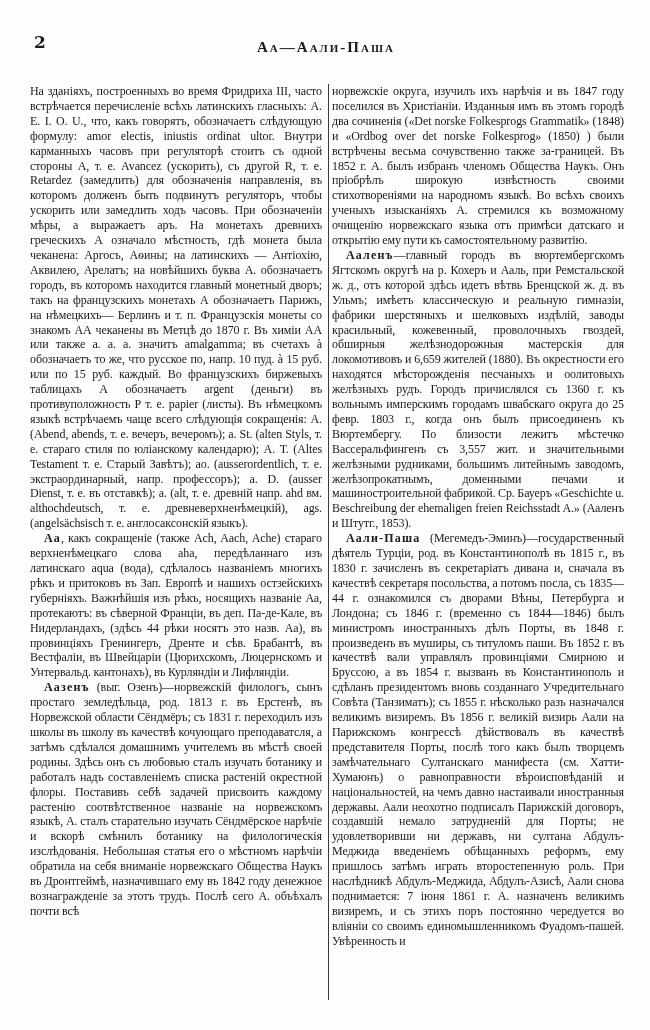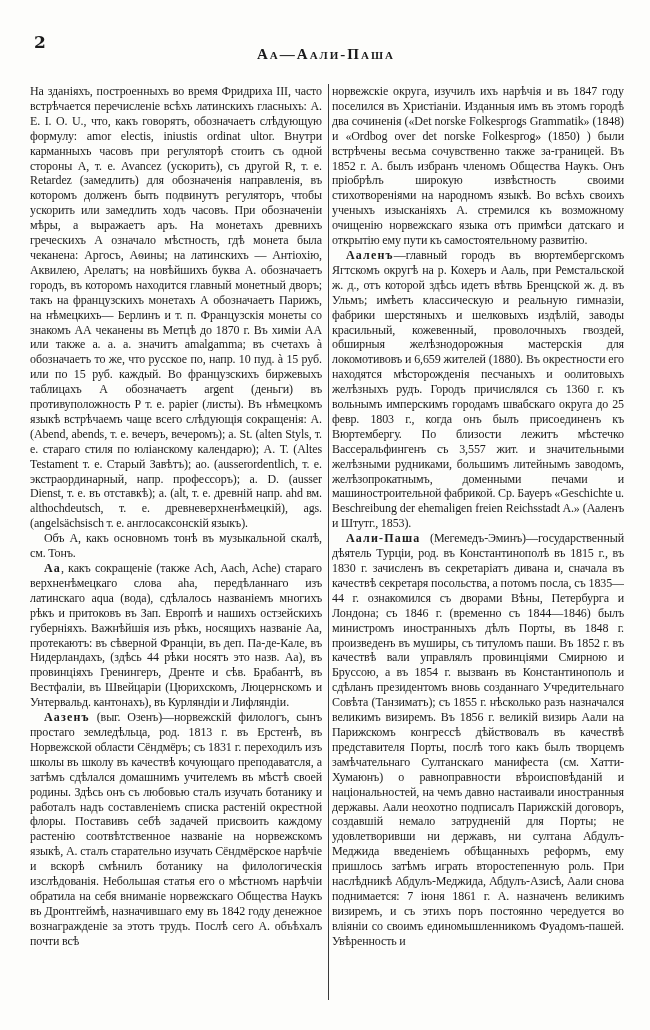--- a/index.html
+++ b/index.html
@@ -21,21 +21,21 @@
     top: 30px; left: 30px; right: 28px;
     height: 26px;
   }
   .pagenum {
     position: absolute; left: 4px; top: 2px;
     font-weight: bold;
     font-size: 17px;
     font-family: "DejaVu Serif", serif;
   }
   .running-title {
-    margin: 16px;
+    margin: 9px;
     text-align: center;
     font-size: 15px;
     font-weight: bold;
     font-variant: small-caps;
     letter-spacing: 2px;
   }
   .body-columns {
     position: absolute;
     top: 84px; left: 30px;
     width: 594px; height: 916px;
@@ -70,21 +70,20 @@
 <body>
 
 <div class="page">
   <header class="running-head">
     <span class="pagenum">2</span>
     <h1 class="running-title">Аа—Аали-Паша</h1>
   </header>
   <div class="body-columns">
     <div class="column">
         <p>На зданіяхъ, построенныхъ во время Фридриха III, часто встрѣчается перечисленіе всѣхъ латинскихъ гласныхъ: A. E. I. O. U., что, какъ говорятъ, обозначаетъ слѣдующую формулу: amor electis, iniustis ordinat ultor. Внутри карманныхъ часовъ при регуляторѣ стоитъ съ одной стороны A, т. е. Avancez (ускорить), съ другой R, т. е. Retardez (замедлить) для обозначенія направленія, въ которомъ долженъ быть подвинутъ регуляторъ, чтобы ускорить или замедлить ходъ часовъ. При обозначеніи мѣры, а выражаетъ аръ. На монетахъ древнихъ греческихъ А означало мѣстность, гдѣ монета была чеканена: Аргосъ, Аѳины; на латинскихъ — Антіохію, Аквилею, Арелатъ; на новѣйшихъ буква А. обозначаетъ городъ, въ которомъ находится главный монетный дворъ; такъ на французскихъ монетахъ А обозначаетъ Парижъ, на нѣмецкихъ— Берлинъ и т. п. Французскія монеты со знакомъ АА чеканены въ Метцѣ до 1870 г. Въ химіи АА или также a. a. a. значитъ amalgamma; въ счетахъ à обозначаетъ то же, что русское по, напр. 10 пуд. à 15 руб. или по 15 руб. каждый. Во французскихъ биржевыхъ таблицахъ А обозначаетъ argent (деньги) въ противуположность Р т. е. papier (листы). Въ нѣмецкомъ языкѣ встрѣчаемъ чаще всего слѣдующія сокращенія: А. (Abend, abends, т. е. вечеръ, вечеромъ); a. St. (alten Styls, т. е. стараго стиля по юліанскому календарю); А. Т. (Altes Testament т. е. Старый Завѣтъ); ao. (ausserordentlich, т. е. экстраординарный, напр. профессоръ); a. D. (ausser Dienst, т. е. въ отставкѣ); a. (alt, т. е. древній напр. ahd вм. althochdeutsch, т. е. древневерхненѣмецкій), ags. (angelsächsisch т. е. англосаксонскій языкъ).</p>
-        <p>Объ А, какъ основномъ тонѣ въ музыкальной скалѣ, см. Тонъ.</p>
         <p><b class="lead">Аа</b>, какъ сокращеніе (также Ach, Aach, Ache) стараго верхненѣмецкаго слова aha, передѣланнаго изъ латинскаго aqua (вода), сдѣлалось названіемъ многихъ рѣкъ и притоковъ въ Зап. Европѣ и нашихъ остзейскихъ губерніяхъ. Важнѣйшія изъ рѣкъ, носящихъ названіе Аа, протекаютъ: въ сѣверной Франціи, въ деп. Па-де-Кале, въ Нидерландахъ, (здѣсь 44 рѣки носятъ это назв. Аа), въ провинціяхъ Гренингеръ, Дренте и сѣв. Брабантѣ, въ Вестфаліи, въ Швейцаріи (Цюрихскомъ, Люцернскомъ и Унтервальд. кантонахъ), въ Курляндіи и Лифляндіи.</p>
         <p><b class="lead">Аазенъ</b> (выг. Озенъ)—норвежскій филологъ, сынъ простаго земледѣльца, род. 1813 г. въ Ерстенѣ, въ Норвежской области Сёндмёръ; съ 1831 г. переходилъ изъ школы въ школу въ качествѣ кочующаго преподаватсля, а затѣмъ сдѣлался домашнимъ учителемъ въ мѣстѣ своей родины. Здѣсь онъ съ любовью сталъ изучать ботанику и работалъ надъ составленіемъ списка растеній окрестной флоры. Поставивъ себѣ задачей присвоить каждому растенію соотвѣтственное названіе на норвежскомъ языкѣ, А. сталъ старательно изучать Сёндмёрское нарѣчіе и вскорѣ смѣнилъ ботанику на филологическія изслѣдованія. Небольшая статья его о мѣстномъ нарѣчіи обратила на себя вниманіе норвежскаго Общества Наукъ въ Дронтгеймѣ, назначившаго ему въ 1842 году денежное вознагражденіе за этотъ трудъ. Послѣ сего А. объѣхалъ почти всѣ</p>
       </div>
     <div class="divider"></div>
     <div class="column">
         <p>норвежскіе округа, изучилъ ихъ нарѣчія и въ 1847 году поселился въ Христіаніи. Изданныя имъ въ этомъ городѣ два сочиненія («Det norske Folkesprogs Grammatik» (1848) и «Ordbog over det norske Folkesprog» (1850) ) были встрѣчены весьма сочувственно также за-границей. Въ 1852 г. А. былъ избранъ членомъ Общества Наукъ. Онъ пріобрѣлъ широкую извѣстность своими стихотвореніями на народномъ языкѣ. Во всѣхъ своихъ ученыхъ изысканіяхъ А. стремился къ возможному очищенію норвежскаго языка отъ примѣси датскаго и открытію ему пути къ самостоятельному развитію.</p>
         <p><b class="lead">Ааленъ</b>—главный городъ въ вюртембергскомъ Ягтскомъ округѣ на р. Кохеръ и Ааль, при Ремстальской ж. д., отъ которой здѣсь идетъ вѣтвь Бренцской ж. д. въ Ульмъ; имѣетъ классическую и реальную гимназіи, фабрики шерстяныхъ и шелковыхъ издѣлій, заводы красильный, кожевенный, проволочныхъ гвоздей, обширныя желѣзнодорожныя мастерскія для локомотивовъ и 6,659 жителей (1880). Въ окрестности его находятся мѣсторожденія песчаныхъ и оолитовыхъ желѣзныхъ рудъ. Городъ причислялся съ 1360 г. къ вольнымъ имперскимъ городамъ швабскаго округа до 25 февр. 1803 г., когда онъ былъ присоединенъ къ Вюртембергу. По близости лежитъ мѣстечко Вассеральфингенъ съ 3,557 жит. и значительными желѣзными рудниками, большимъ литейнымъ заводомъ, желѣзопрокатнымъ, доменными печами и машиностроительной фабрикой. Ср. Бауеръ «Geschichte u. Beschreibung der ehemaligen freien Reichsstadt A.» (Ааленъ и Штутг., 1853).</p>
         <p><b class="lead">Аали-Паша</b> (Мегемедъ-Эминъ)—государственный дѣятель Турціи, род. въ Константинополѣ въ 1815 г., въ 1830 г. зачисленъ въ секретаріатъ дивана и, сначала въ качествѣ секретаря посольства, а потомъ посла, съ 1835—44 г. ознакомился съ дворами Вѣны, Петербурга и Лондона; съ 1846 г. (временно съ 1844—1846) былъ министромъ иностранныхъ дѣлъ Порты, въ 1848 г. произведенъ въ муширы, съ титуломъ паши. Въ 1852 г. въ качествѣ вали управлялъ провинціями Смирною и Бруссою, а въ 1854 г. вызванъ въ Константинополь и сдѣланъ президентомъ вновь созданнаго Учредительнаго Совѣта (Танзиматъ); съ 1855 г. нѣсколько разъ назначался великимъ визиремъ. Въ 1856 г. великій визирь Аали на Парижскомъ конгрессѣ дѣйствовалъ въ качествѣ представителя Порты, послѣ того какъ былъ творцемъ замѣчательнаго Султанскаго манифеста (см. Хатти-Хумаюнъ) о равноправности вѣроисповѣданій и національностей, на чемъ давно настаивали иностранныя державы. Аали неохотно подписалъ Парижскій договоръ, создавшій немало затрудненій для Порты; не удовлетворивши ни державъ, ни султана Абдулъ-Меджида введеніемъ обѣщанныхъ реформъ, ему пришлось затѣмъ играть второстепенную роль. При наслѣдникѣ Абдулъ-Меджида, Абдулъ-Азисѣ, Аали снова поднимается: 7 іюня 1861 г. А. назначенъ великимъ визиремъ, и съ этихъ поръ постоянно чередуется во вліяніи со своимъ единомышленникомъ Фуадомъ-пашей. Увѣренность и</p>
       </div>
   </div>

